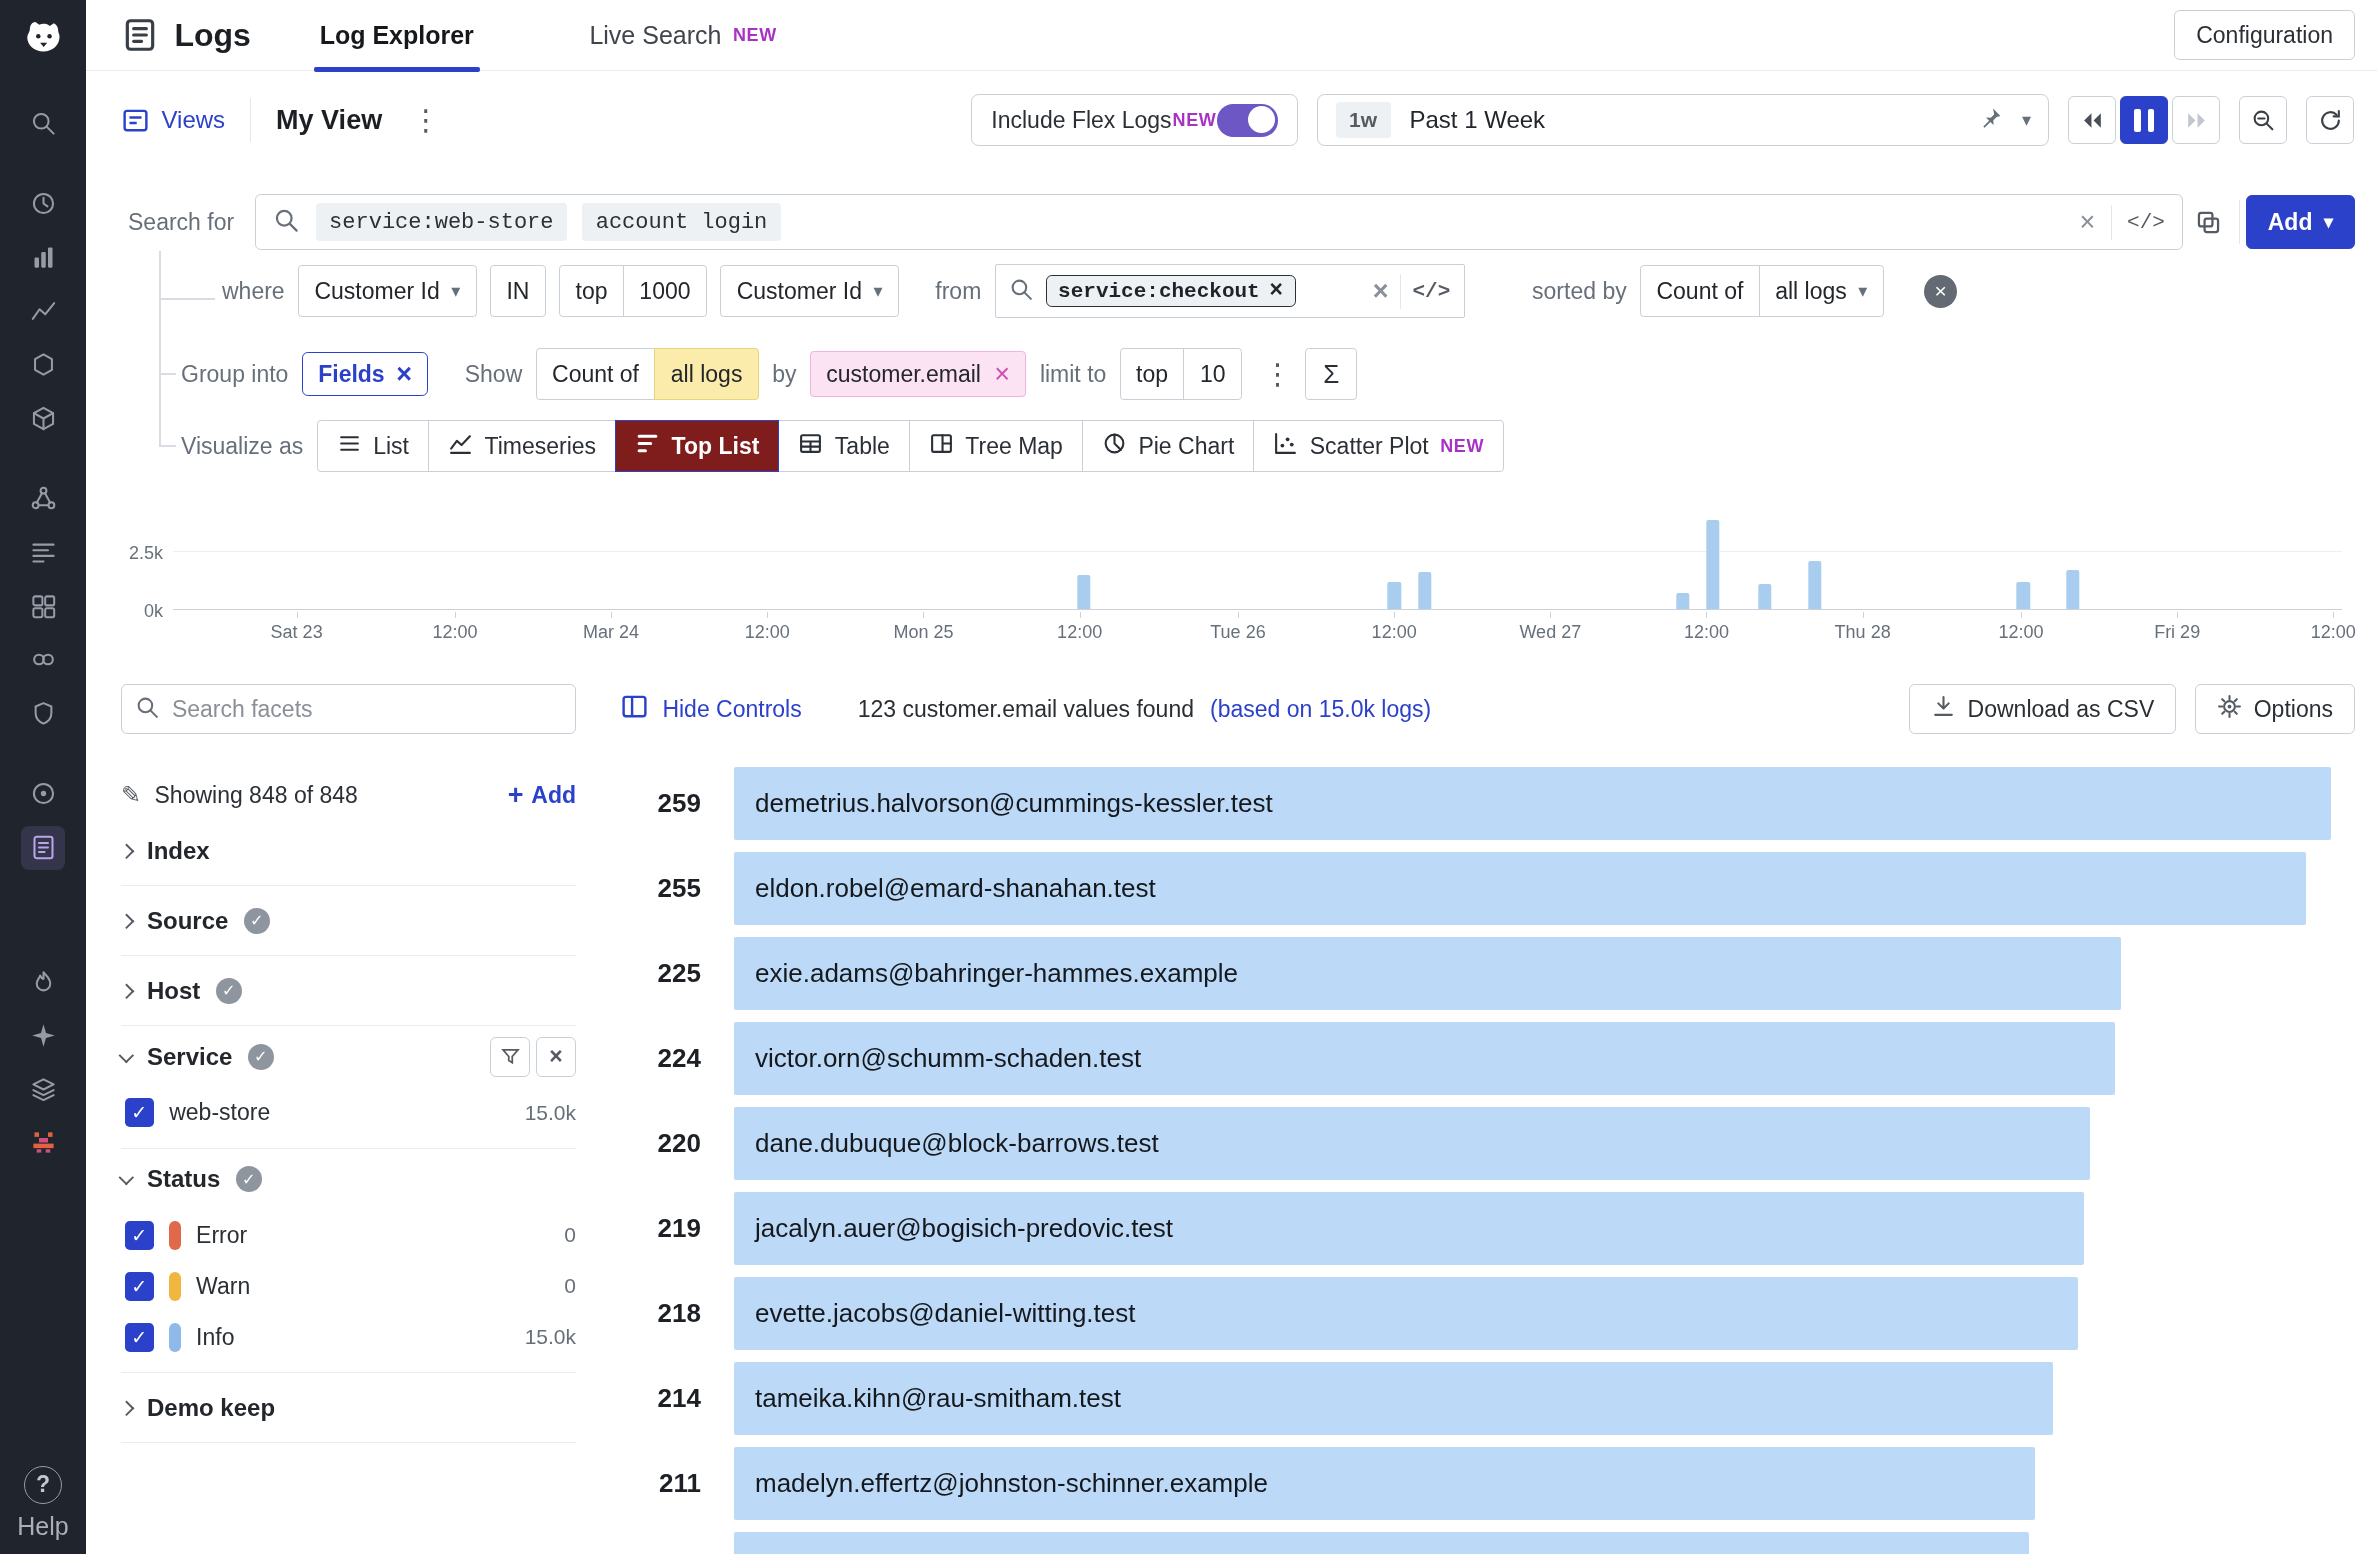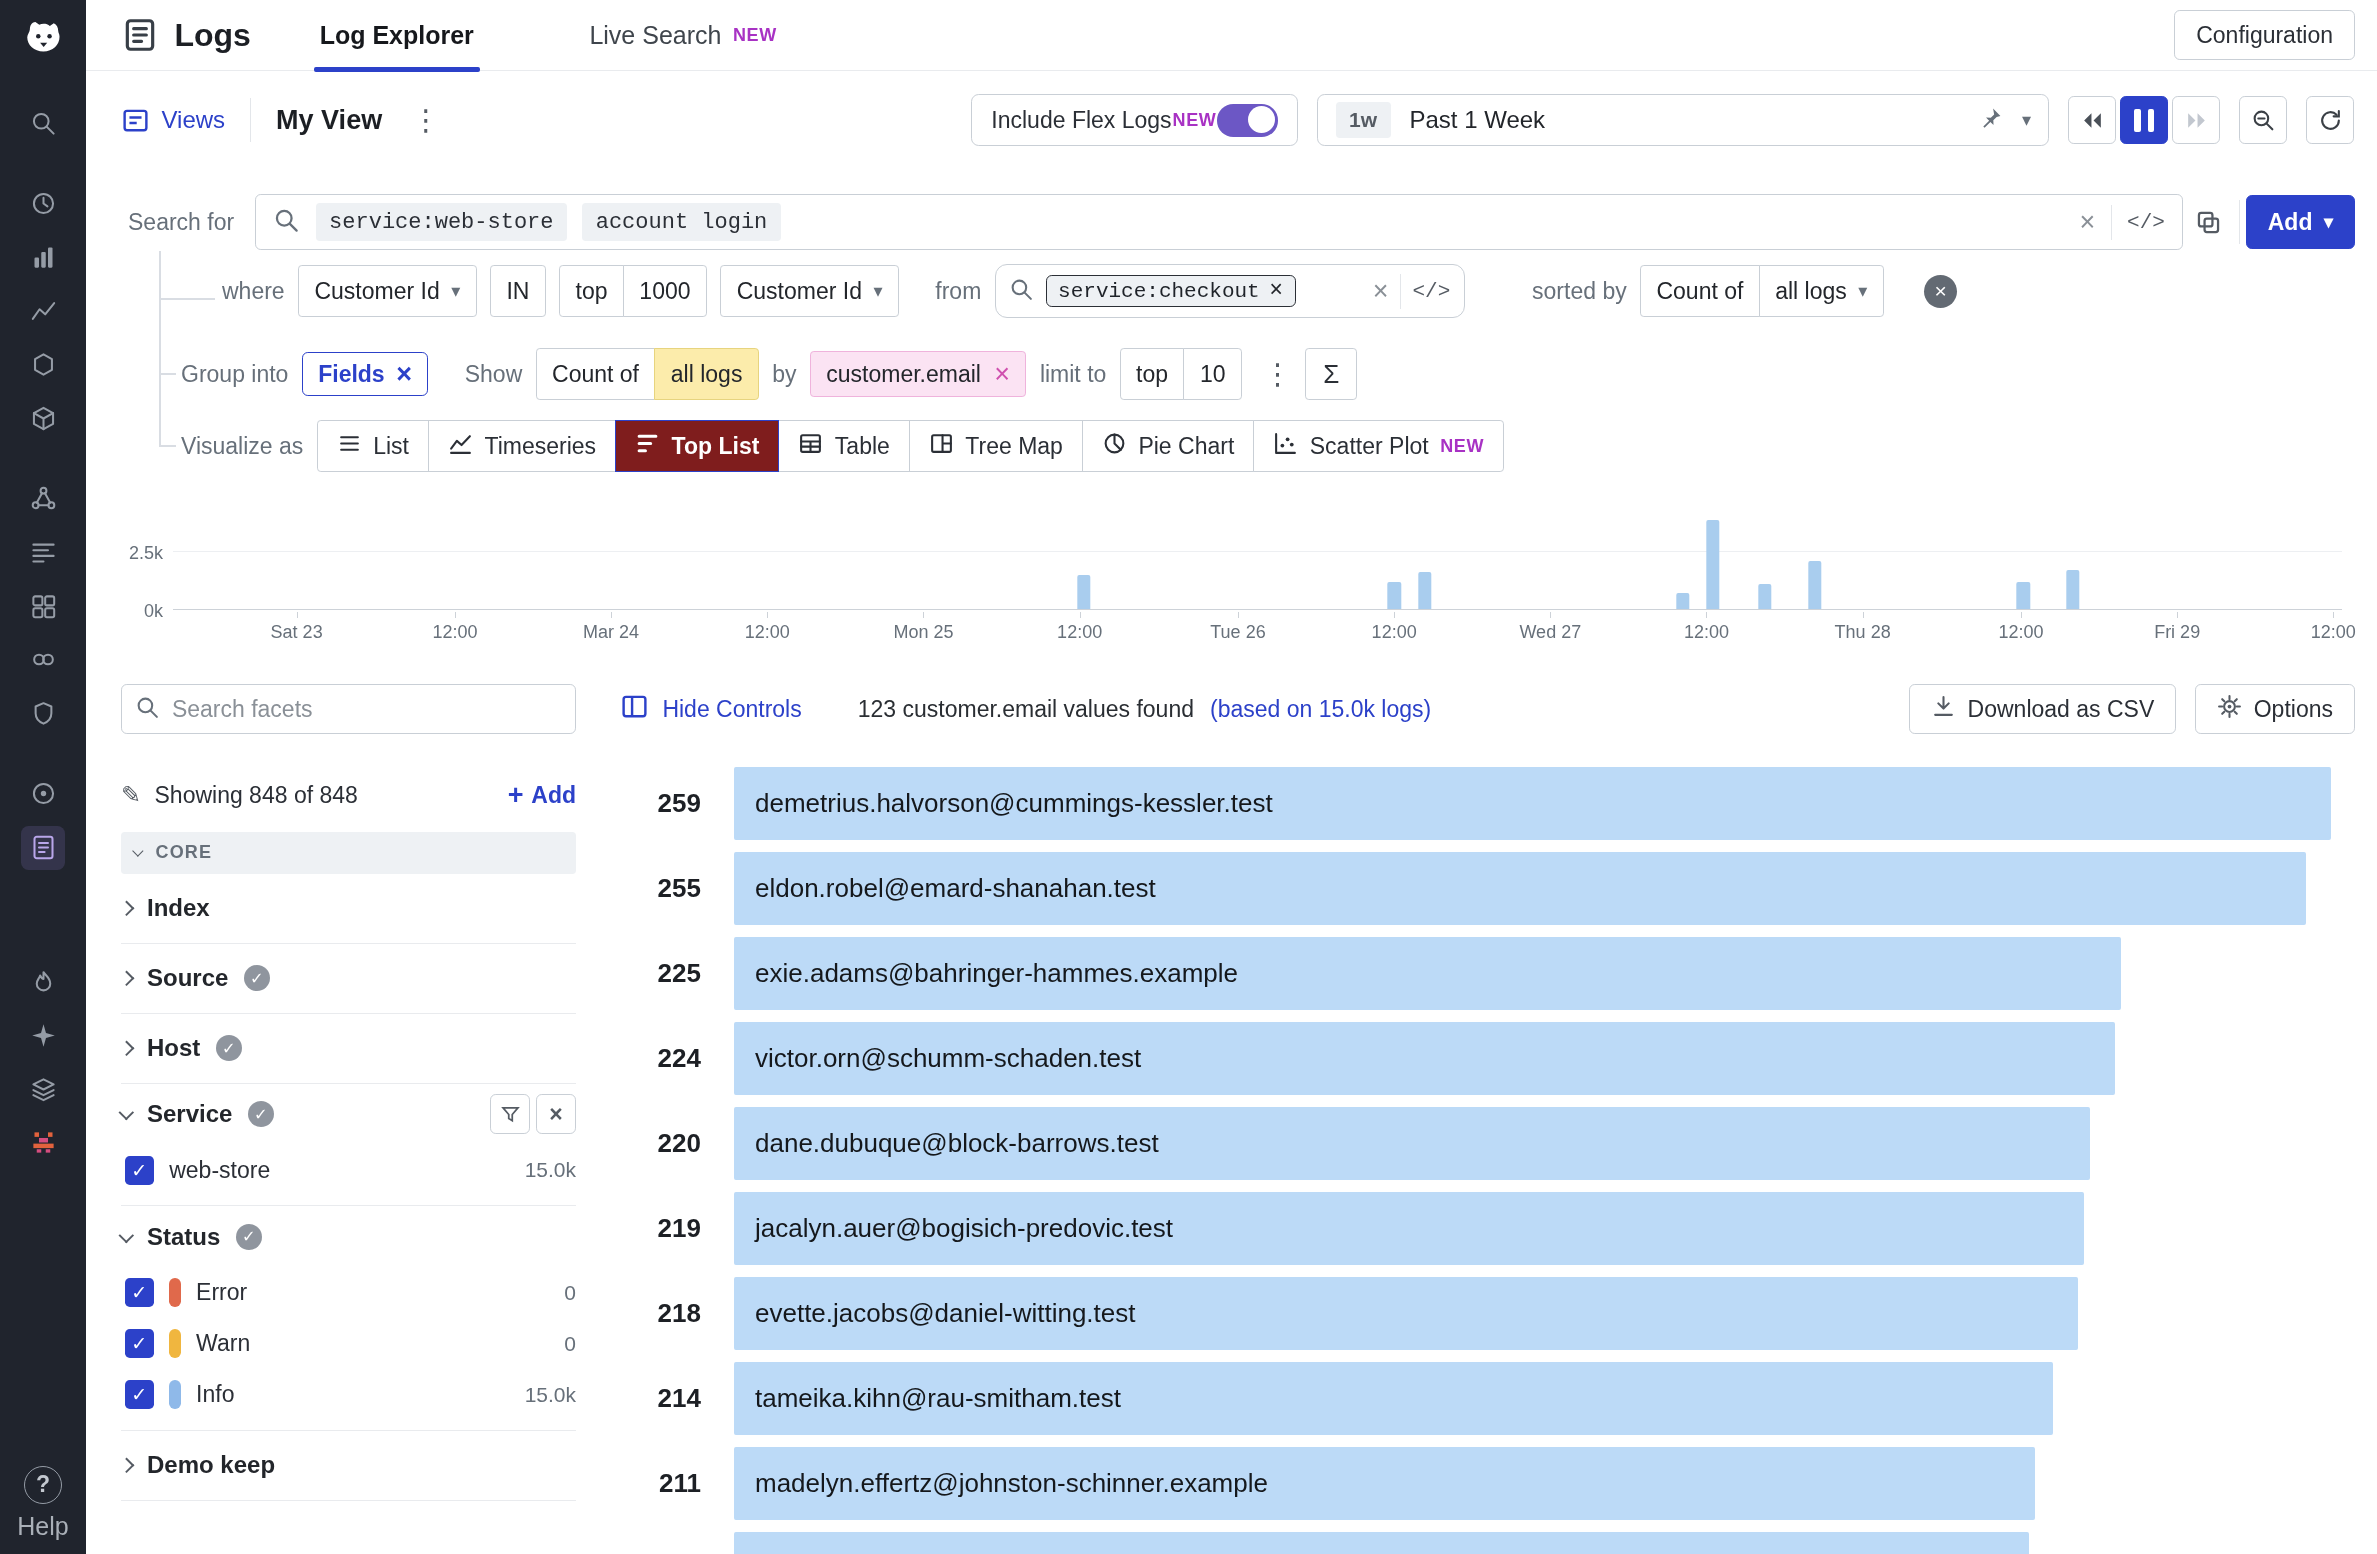--- a/index.html
+++ b/index.html
@@ -74,21 +74,21 @@
   .qrow { position:absolute; left:0; right:0; display:flex; align-items:center; gap:13.4px; }
   .rowA { top:264px; height:54px; padding-left:136px; }
   .rowB { top:347px; height:54px; padding-left:95px; }
   .rowC { top:420px; height:52px; padding-left:95px; }
   .qlabel { color:#67707a; font-size:23px; white-space:nowrap; }
   .qbox { height:52px; border:1px solid #c9cfd6; border-radius:3.8px; background:#fff; display:inline-flex; align-items:center; gap:11.5px; padding:0 15.4px; font-size:23px; color:#23262b; white-space:nowrap; }
   .seg { display:inline-flex; }
   .seg .qbox:first-child { border-radius:3.8px 0 0 3.8px; }
   .seg .qbox:last-child { margin-left:-1px; border-radius:0 3.8px 3.8px 0; }
   .qbox.yellow { background:#fcecab; border-color:#e7d47f; }
-  .from-box { width:470px; height:54px; border:1px solid #c9cfd6; border-radius:12px; display:flex; align-items:center; gap:11.5px; padding:0 13.4px; }
+  .from-box { width:470px; height:54px; border:1px solid #c9cfd6; border-radius:2px; display:flex; align-items:center; gap:11.5px; padding:0 13.4px;font-weight:bold; }
   .kchip { border:1.9px solid #2b2f36; border-radius:5.8px; background:#eef1f4; padding:3.8px 11.5px; font-size:21px; display:inline-flex; align-items:center; gap:9.6px; color:#1f2329; }
   .fields-chip { border:1.9px solid #2c41c9; border-radius:5.8px; color:#2c41c9; font-weight:700; font-size:23px; display:inline-flex; align-items:center; gap:11.5px; padding:7.7px 15.4px; background:#fff; }
   .fields-chip .xg { color:#2c41c9; }
   .pink { background:#fbe3f3; border:1px solid #efb3dc; border-radius:3.8px; padding:8.6px 15.4px; font-size:23px; color:#23262b; display:inline-flex; align-items:center; gap:13.4px; }
   .pink .xg { color:#cf4fae; }
   .rm-circle { width:33px; height:33px; border-radius:50%; background:#636a73; color:#fff; display:flex; align-items:center; justify-content:center; font-size:21px; margin-left:27px; }
   .sigma-btn { width:52px; height:52px; border:1px solid #c9cfd6; border-radius:3.8px; display:flex; align-items:center; justify-content:center; font-size:26px; color:#2b2f36; }
   .ml24 { margin-left:23px; } .ml56 { margin-left:54px; }
 
   .viz-btn { height:52px; border:1px solid #c9cfd6; background:#fff; display:inline-flex; align-items:center; gap:11.5px; padding:0 19px; font-size:23px; color:#2b2f36; margin-left:-1px; }
@@ -637,24 +637,20 @@
 
   <aside class="facets">
     <div class="showing">
       <span class="pencil">✎</span>
       <span>Showing 848 of 848</span>
       <span class="addlink">
         <span class="plus">+</span>
         <span>Add</span>
       </span>
     </div>
-    <div class="core">
-      <span class="chv down small"></span>
-      <span>CORE</span>
-    </div>
 
     <div class="fgroup">
       <div class="fg-h">
         <span class="chv right"></span>
         <span>Index</span>
       </div>
     </div>
 
     <div class="fgroup">
       <div class="fg-h">

